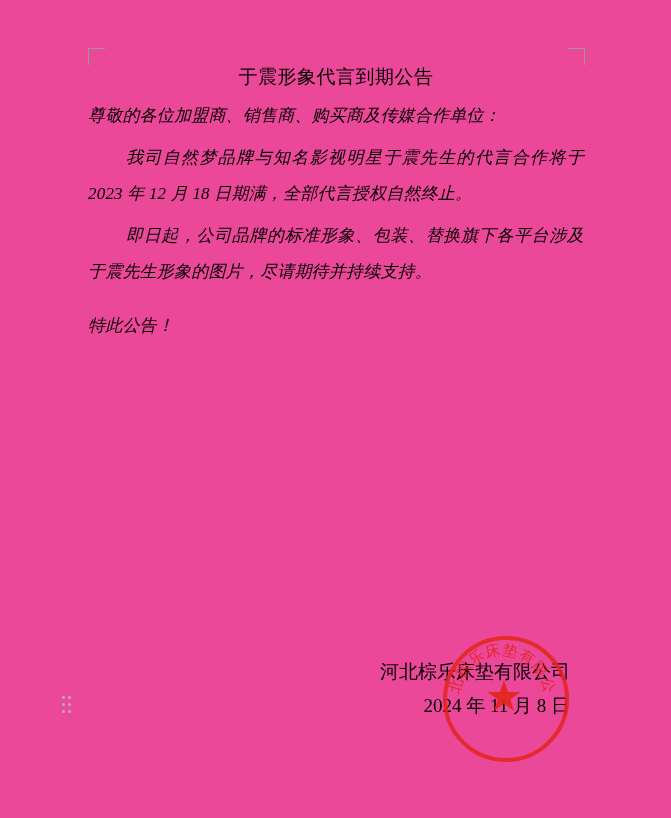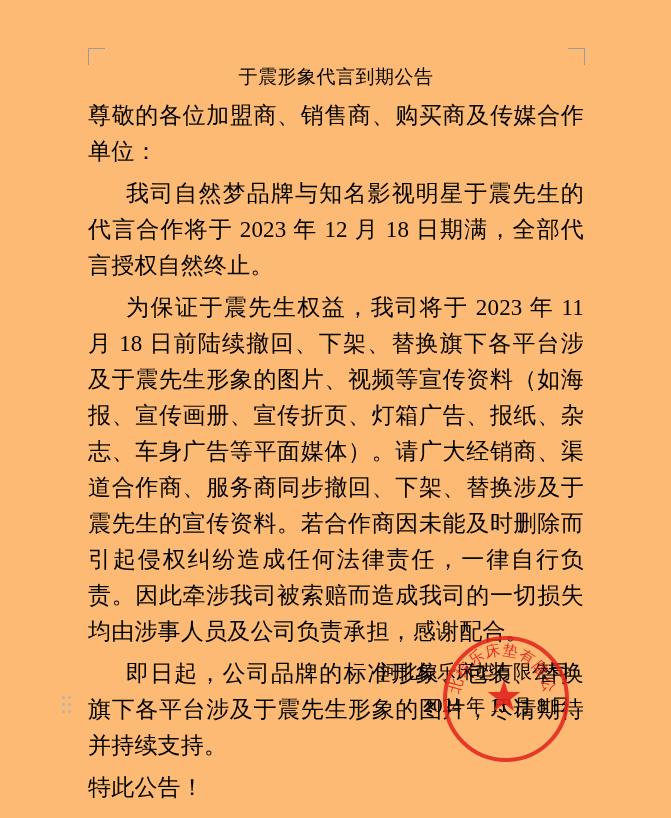--- a/index.html
+++ b/index.html
@@ -15,21 +15,21 @@
     color: #000000;
     overflow: hidden;
   }
 
   
   .page {
     position: absolute;
     left: 0; top: 0;
     width: 671px;
     height: 818px;
-    background: #fdba74;
+    background: #ec4899;
   }
 
   
   .crop-mark {
     position: absolute;
     width: 16px;
     height: 16px;
   }
   .crop-mark.tl {
     left: 88px; top: 48px;
@@ -72,32 +72,33 @@
   .doc-title {
     text-align: center;
     font-size: 19px;
     line-height: 30px;
     letter-spacing: 0.5px;
     margin: 0 0 6px 0;
     font-weight: 400;
   }
 
   p.para {
-    font-size: 23px;
+    font-size: 17px;
     line-height: 36px;
     margin: 0 0 6px 0;
     text-align: justify;
     text-justify: inter-ideograph;
     letter-spacing: 0.2px;
+    font-style: italic;
   }
   p.indent {
     text-indent: 38px;
   }
   p.gap-top {
-    margin-top: 6px;
+    margin-top: 18px;
   }
 
   .signature-block {
     position: absolute;
     left: 88px;
     top: 655px;
     width: 496px;
     text-align: right;
     font-size: 19px;
     line-height: 34px;
@@ -174,21 +175,20 @@
     <i></i>
     <i></i>
     <i></i>
   </div>
 
   <div class="content">
     <h1 class="doc-title">于震形象代言到期公告</h1>
 
     <p class="para">尊敬的各位加盟商、销售商、购买商及传媒合作单位：</p>
     <p class="para indent">我司自然梦品牌与知名影视明星于震先生的代言合作将于 2023 年 12 月 18 日期满，全部代言授权自然终止。</p>
-    <p class="para indent">为保证于震先生权益，我司将于 2023 年 11 月 18 日前陆续撤回、下架、替换旗下各平台涉及于震先生形象的图片、视频等宣传资料（如海报、宣传画册、宣传折页、灯箱广告、报纸、杂志、车身广告等平面媒体）。请广大经销商、渠道合作商、服务商同步撤回、下架、替换涉及于震先生的宣传资料。若合作商因未能及时删除而引起侵权纠纷造成任何法律责任，一律自行负责。因此牵涉我司被索赔而造成我司的一切损失均由涉事人员及公司负责承担，感谢配合。</p>
     <p class="para indent">即日起，公司品牌的标准形象、包装、替换旗下各平台涉及于震先生形象的图片，尽请期待并持续支持。</p>
     <p class="para gap-top">特此公告！</p>
   </div>
 
   <div class="signature-block">
     <div class="line">河北棕乐床垫有限公司</div>
     <div class="line">2024 年 11 月 8 日</div>
   </div>
 
   <div class="stamp">

